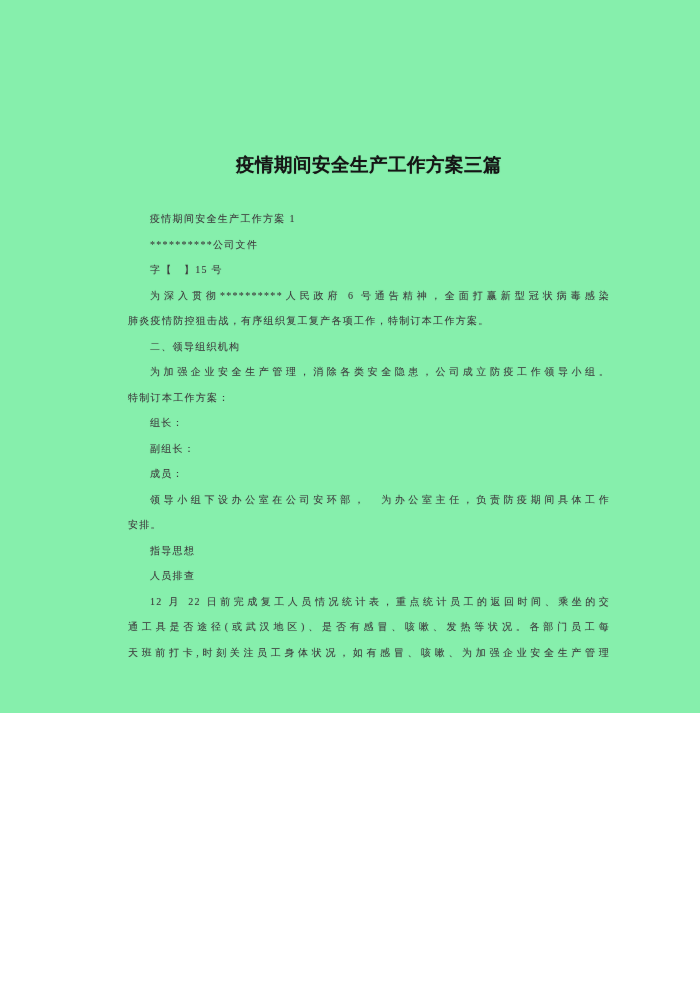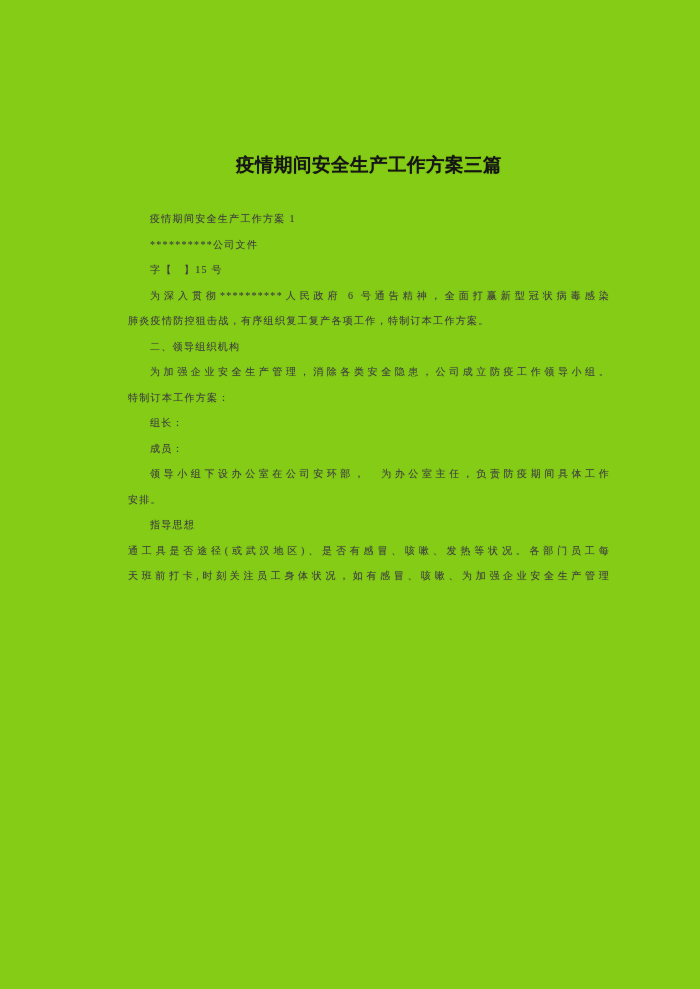--- a/index.html
+++ b/index.html
@@ -1,22 +1,22 @@
 <!DOCTYPE html>
 <html lang="zh"><head>
 <meta charset="utf-8">
 <style>
   html, body { margin: 0; padding: 0; background: #ffffff; }
 
   .page {
     position: relative;
     width: 700px;
-    height: 989px;
+    height: 713px;
     margin: 0 auto;
-    background: #84cc16;
+    background: #86efac;
     overflow: hidden;
   }
 
   .content {
     padding: 152px 90px 0 128px; 
   }
 
   .doc-title {
     margin: 0;
     text-align: center;
@@ -62,21 +62,24 @@
     <div class="doc-body">
         <div class="line indent">疫情期间安全生产工作方案 1</div>
         <div class="line indent">**********公司文件</div>
         <div class="line indent">字【　】15 号</div>
         <div class="line indent stretch">为深入贯彻**********人民政府 6 号通告精神，全面打赢新型冠状病毒感染</div>
         <div class="line">肺炎疫情防控狙击战，有序组织复工复产各项工作，特制订本工作方案。</div>
         <div class="line indent">二、领导组织机构</div>
         <div class="line indent stretch">为加强企业安全生产管理，消除各类安全隐患，公司成立防疫工作领导小组。</div>
         <div class="line">特制订本工作方案：</div>
         <div class="line indent">组长：</div>
+        <div class="line indent">副组长：</div>
         <div class="line indent">成员：</div>
         <div class="line indent stretch">领导小组下设办公室在公司安环部，　为办公室主任，负责防疫期间具体工作</div>
         <div class="line">安排。</div>
         <div class="line indent">指导思想</div>
+        <div class="line indent">人员排查</div>
+        <div class="line indent stretch">12 月 22 日前完成复工人员情况统计表，重点统计员工的返回时间、乘坐的交</div>
         <div class="line stretch">通工具是否途径(或武汉地区)、是否有感冒、咳嗽、发热等状况。各部门员工每</div>
         <div class="line stretch">天班前打卡,时刻关注员工身体状况，如有感冒、咳嗽、为加强企业安全生产管理</div>
       </div>
   </div>
 </div>
 
 </body></html>

